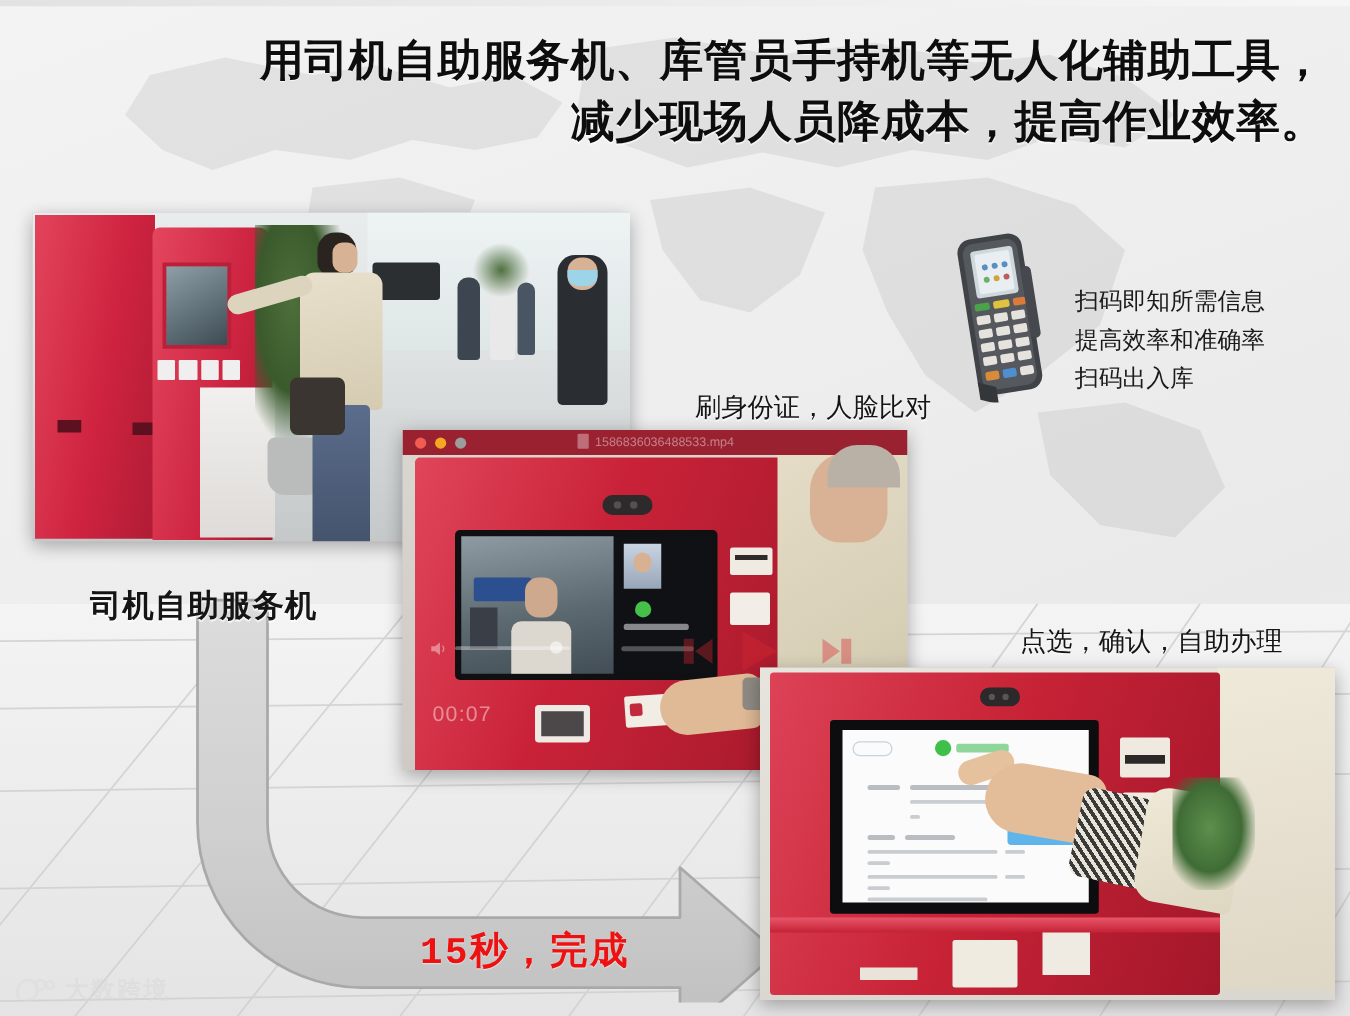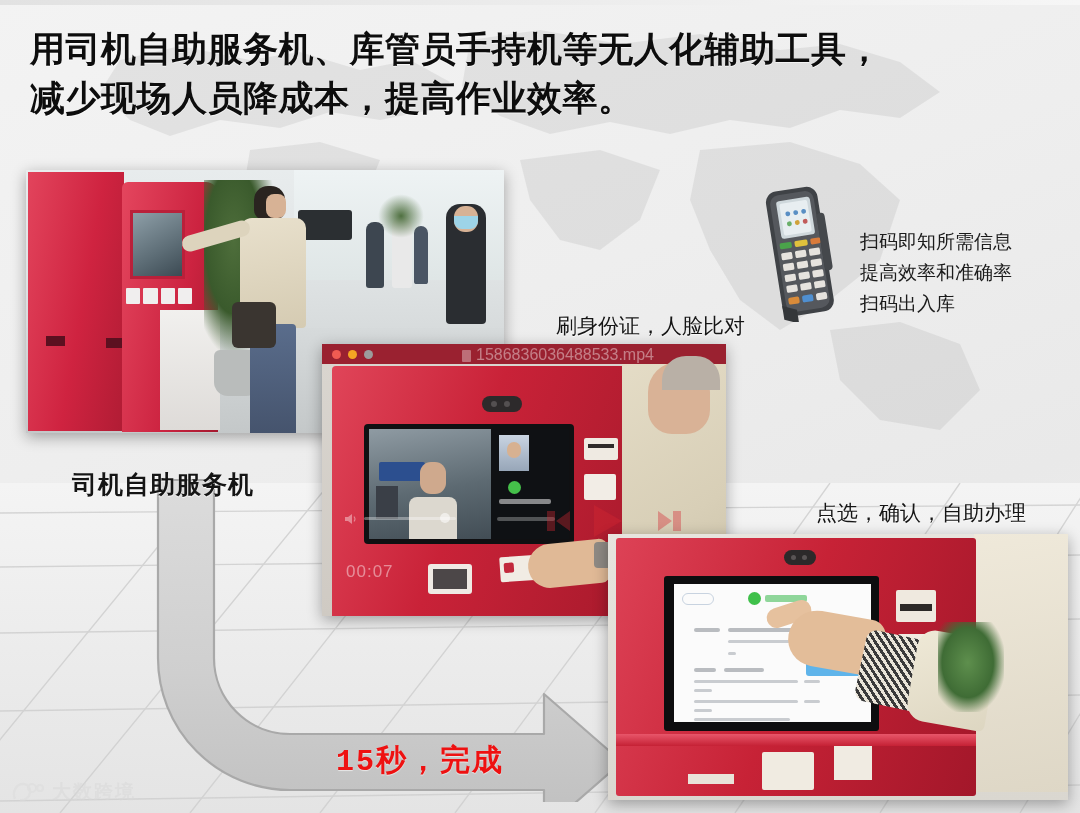--- a/index.html
+++ b/index.html
@@ -30,20 +30,21 @@
   }
 
   
   .headline {
     position:absolute; left:30px; top:24px; width:1030px;
     color:#0d0d0d;
     font-size:35px; font-weight:bold; line-height:49px;
     letter-spacing:.5px;
     white-space:pre-line;
     text-shadow:0 1px 0 rgba(255,255,255,.6);
+    text-align:right;
   }
 
   
   .photo {
     position:absolute;
     background:#cfcfcf;
     box-shadow:0 4px 14px rgba(0,0,0,.33);
     overflow:hidden;
   }
 
@@ -99,21 +100,21 @@
   .p1-bgperson { position:absolute; border-radius:8px 8px 3px 3px; }
   .p1-tv { position:absolute; left:272px; top:40px; width:54px; height:30px; background:#2b2f32; border-radius:3px; }
 
   
   #photo2 { left:322px; top:344px; width:404px; height:272px; }
   .p2-chrome { position:absolute; left:0; top:0; width:100%; height:20px; background:#9a2130; }
   .p2-dots { position:absolute; left:10px; top:6px; display:flex; gap:7px; }
   .p2-dots i { width:9px; height:9px; border-radius:50%; display:block; }
   .p2-file {
     position:absolute; left:140px; top:2px; width:240px; height:17px;
-    color:rgba(255,255,255,.42); font-size:16px; line-height:17px; white-space:nowrap;
+    color:rgba(255,255,255,.42); font-size:10px; line-height:17px; white-space:nowrap;
   }
   .p2-file .fi { display:inline-block; width:9px; height:12px; background:rgba(255,255,255,.35); margin-right:5px; vertical-align:-2px; border-radius:1px; }
   .p2-body {
     position:absolute; left:0; top:20px; width:100%; height:252px;
     background:linear-gradient(180deg,#d9d5cf 0%,#cfcac3 100%);
   }
   .p2-kiosk {
     position:absolute; left:10px; top:2px; width:300px; height:250px;
     background:linear-gradient(110deg,#e04559 0%,#c92238 45%,#a81a2c 100%);
     border-radius:4px 10px 0 0;

